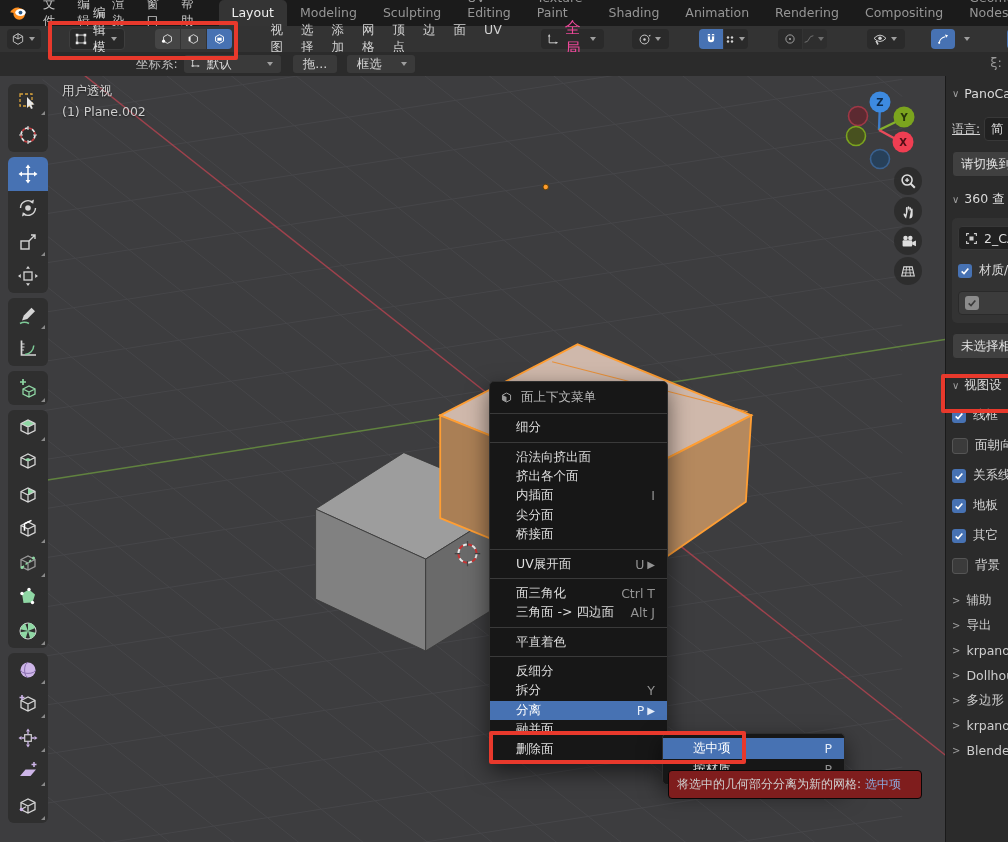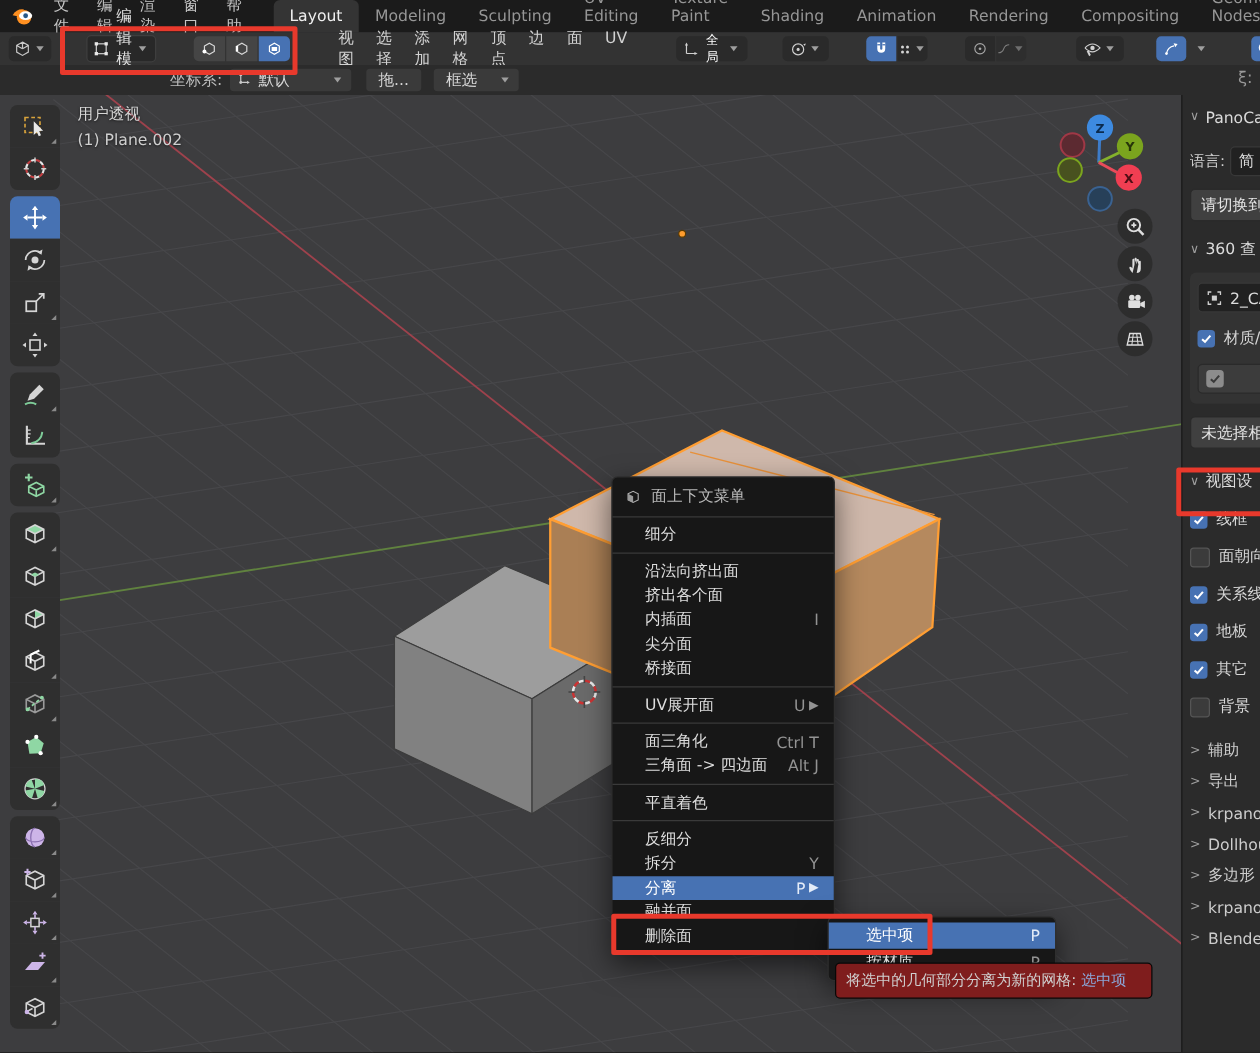--- a/index.html
+++ b/index.html
@@ -25,21 +25,21 @@
               height:20px;width:128px;margin-left:8px;padding:0 4px;}
   .mode-field span{flex:1;color:#e0e0e0;margin-left:5px;font-size:12.5px;}
   .selmodes{display:flex;margin-left:10px;gap:1px;}
   .selmode{width:25px;height:20px;background:#454545;display:flex;align-items:center;justify-content:center;}
   .selmode:first-child{border-radius:4px 0 0 4px;}
   .selmode:last-child{border-radius:0 4px 4px 0;}
   .selmode.active{background:#4772b3;}
   .h-menus{display:flex;margin-left:10px;}
   .h-menus .mi{padding:4px 9px;color:#d2d2d2;font-size:12.5px;}
   .field{display:flex;align-items:center;background:#2a2a2a;border-radius:4px;height:20px;padding:0 5px;}
-  .field .val{color:#ffffff;margin:0 6px 0 5px;font-size:10px;text-align:right;}
+  .field .val{color:#ec4899;margin:0 6px 0 5px;font-size:16px;text-align:right;}
   .bluebtn{width:24px;height:20px;background:#4772b3;border-radius:4px 0 0 4px;display:flex;align-items:center;justify-content:center;}
   .greybtn{width:24px;height:20px;background:#2a2a2a;display:flex;align-items:center;justify-content:center;}
   .hspacer{flex:1;}
   
   .trow{position:absolute;left:0;top:52px;width:1008px;height:24px;background:#2b2b2b;
         display:flex;align-items:center;z-index:4;}
   .trow .lbl{color:#bdbdbd;margin-left:136px;font-size:12.5px;}
   .tfield{display:flex;align-items:center;background:#3a3a3a;border-radius:3px;height:18px;padding:0 5px;margin-left:6px;}
   .tfield .val{color:#d8d8d8;margin:0 5px;font-size:12.5px;}
   .falloff-glyph{position:absolute;right:6px;top:3px;color:#9a9a9a;font-size:13px;}
@@ -664,21 +664,21 @@
     </div>
   </div>
 
   <div class="sidebar">
     <div class="sb-inner">
       <div class="sb-sec" style="margin-top:10px;">
         <span class="ch">∨</span>
         <span>PanoCama</span>
       </div>
       <div class="sb-row" style="margin-top:16px;">
-        <span style="color:#d2d2d2;margin-right:4px;">语言:</span>
+        <span style="color:#d2d2d2;margin-right:4px;text-decoration:underline;">语言:</span>
         <div class="sb-field" style="width:70px;">
           <span>简</span>
         </div>
       </div>
       <div class="sb-btn">
         <span>请切换到对</span>
       </div>
       <div class="sb-sec">
         <span class="ch">∨</span>
         <span>360 查</span>

